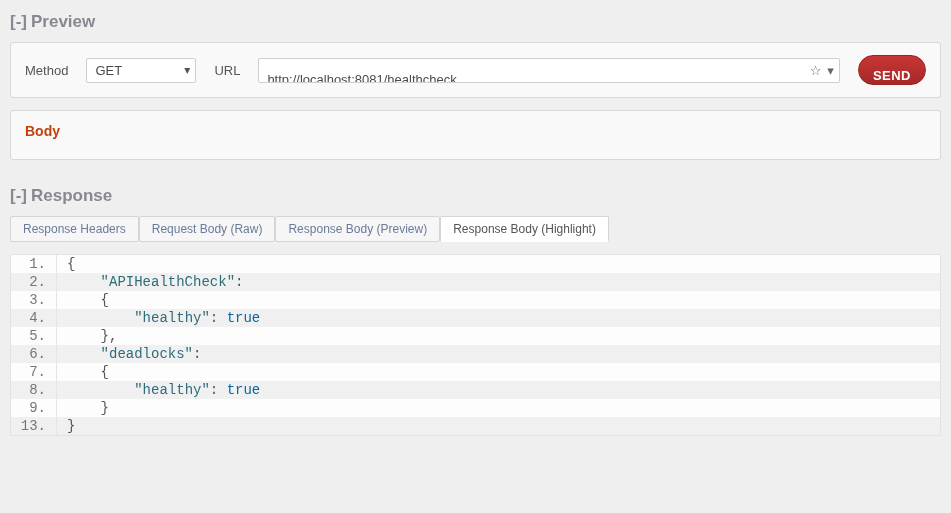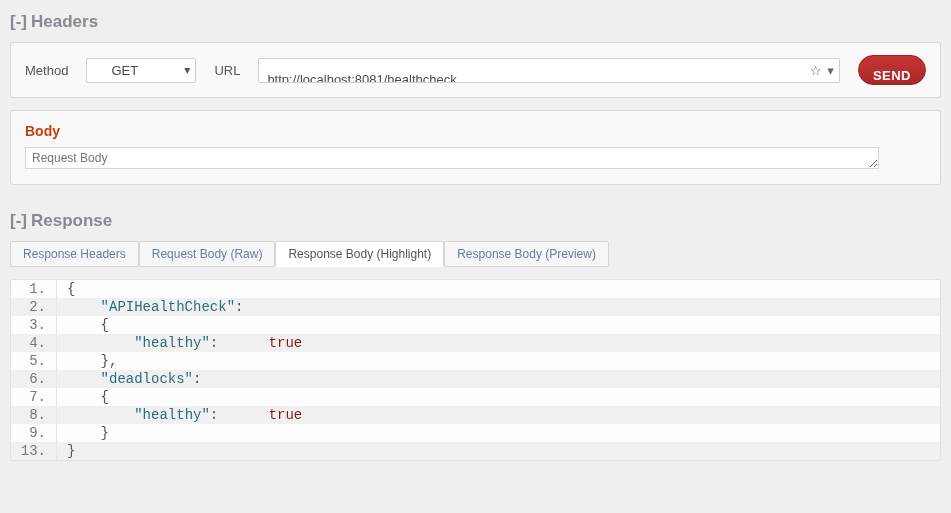--- a/index.html
+++ b/index.html
@@ -47,21 +47,21 @@
   .select-wrap {
     position: relative;
     display: inline-block;
   }
   .method-select {
     width: 110px;
     height: 25px;
     border: 1px solid #cfcfcf;
     border-radius: 2px;
     background: #fff;
-    padding: 2px 24px 2px 24px;
+    padding: 2px 24px 2px 8px;
     font-size: 13px;
     color: #4a4a4a;
     appearance: none;
     -webkit-appearance: none;
     cursor: pointer;
   }
   .select-wrap .chev {
     position: absolute;
     right: 6px;
     top: 50%;
@@ -170,30 +170,30 @@
     flex-shrink: 0;
     font-family: "Courier New", Consolas, monospace;
   }
   .code {
     padding: 1px 10px;
     white-space: pre;
     font-family: "Courier New", Consolas, monospace;
     color: #555;
   }
   .tok-key { color: #2d6d7a; }
-  .tok-bool { color: #7f1d1d; margin-left: 42px; }
+  .tok-bool { color: #0369a1; }
 </style>
 </head>
 <body>
 
 <div class="page">
 
   <div class="section-title">
     <span class="toggle">[-]</span>
-    <span>Headers</span>
+    <span>Preview</span>
   </div>
 
   <div class="panel">
     <div class="method-row">
       <span class="label">Method</span>
       <div class="select-wrap">
         <input class="method-select" readonly="" value="GET" style="">
         <span class="chev">▾</span>
       </div>
       <span class="label">URL</span>
@@ -203,33 +203,32 @@
           <span>☆</span>
           <span>▾</span>
         </div>
       </div>
       <button class="send-btn">SEND</button>
     </div>
   </div>
 
   <div class="panel">
     <div class="body-header">Body</div>
-    <textarea class="body-textarea" placeholder="Request Body" style=""></textarea>
   </div>
 
   <div class="section-title" style="margin-top:26px;">
     <span class="toggle">[-]</span>
     <span>Response</span>
   </div>
 
   <div class="tabs" id="tabs">
       <div class="tab">Response Headers</div>
       <div class="tab">Request Body (Raw)</div>
+      <div class="tab">Response Body (Preview)</div>
       <div class="tab active">Response Body (Highlight)</div>
-      <div class="tab">Response Body (Preview)</div>
     </div>
 
   <div class="code-panel" id="code-panel">
       <div class="code-line">
         <div class="gutter">1.</div>
         <div class="code"><span>{</span></div>
       </div>
       <div class="code-line even">
         <div class="gutter">2.</div>
         <div class="code"><span>    </span><span class="tok-key">"APIHealthCheck"</span><span>:</span></div>

